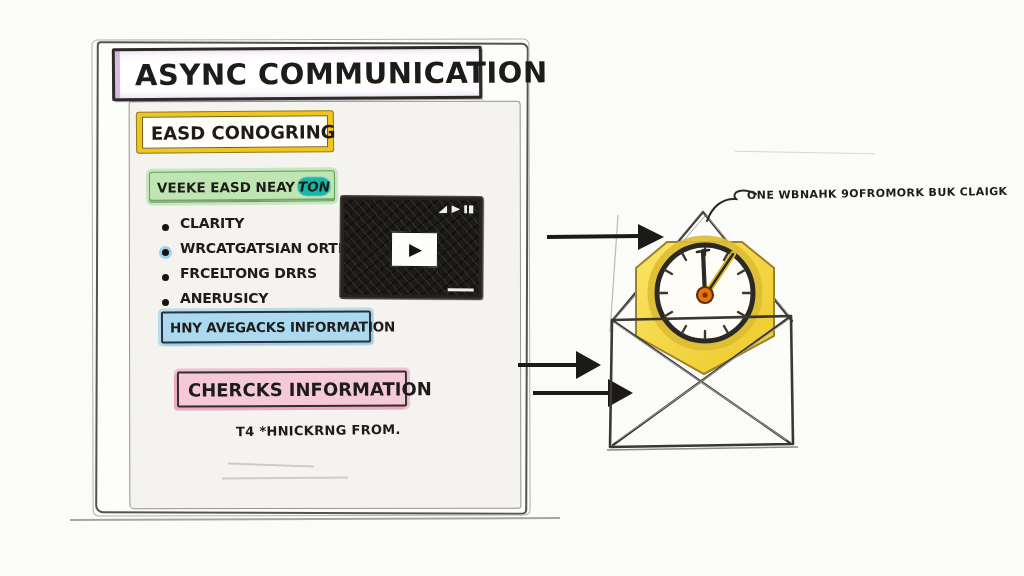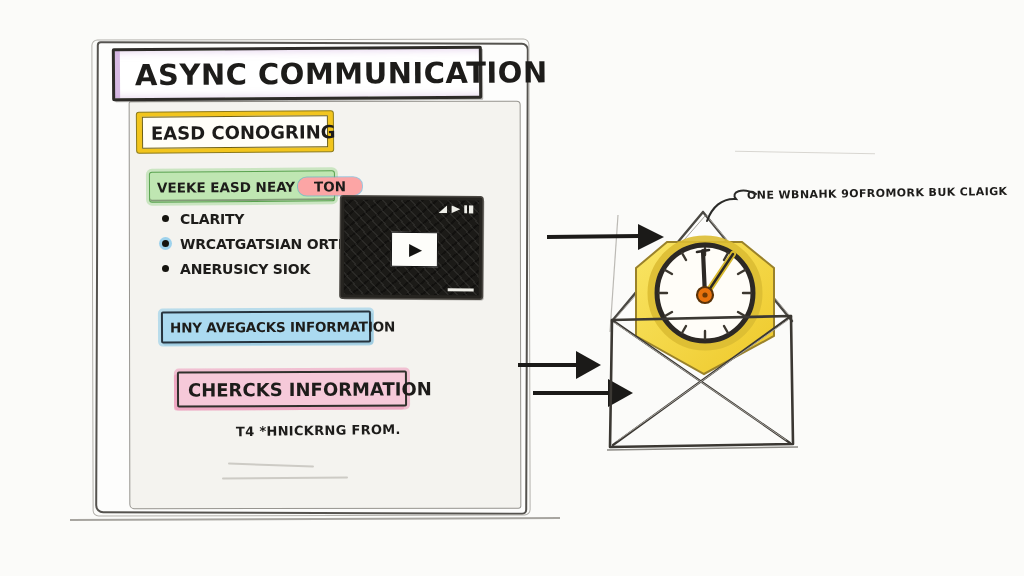--- a/index.html
+++ b/index.html
@@ -69,26 +69,27 @@
     left:149px; top:171px; width:186px; height:31px;
     background:#bfe6b2;
     border:1.5px solid #58a24e;
     border-radius:3px;
     box-shadow:0 0 0 3px rgba(150,212,138,.45), 0 -2px 0 0 rgba(70,80,60,.5) inset;
     transform:rotate(-.4deg);
     display:flex; align-items:center; padding-left:7px;
     font-size:13.5px; font-weight:bold; white-space:nowrap;
   }
   .green-box .hl {
-    background:#fca5a5; border-radius:9px/8px; padding:1px 16px; margin-left:3px;
+    background:#14b8a6; border-radius:9px/8px; padding:1px 0; margin-left:3px;
     box-shadow:0 0 0 1px rgba(90,160,205,.55);
+    font-style:italic;
   }
 
   .bullets { left:162px; top:206px; width:190px; }
-  .bullet-row { display:flex; align-items:center; height:25px; }
+  .bullet-row { display:flex; align-items:flex-end; height:25px; }
   .bullet-dot {
     width:7px; height:7px; background:#15140f; border-radius:50%;
     margin-right:11px; flex:0 0 auto;
   }
   .bullet-dot.ring { box-shadow:0 0 0 3px rgba(120,195,235,.7); }
   .bullet-label { font-size:14px; font-weight:bold; white-space:nowrap; letter-spacing:-.2px; }
 
   .video {
     left:341px; top:197px; width:141px; height:101px;
     background:#1b1a17;
@@ -175,21 +176,25 @@
   <div class="bullet-row">
     <span class="bullet-dot"></span>
     <span class="bullet-label">CLARITY</span>
   </div>
   <div class="bullet-row">
     <span class="bullet-dot ring"></span>
     <span class="bullet-label">WRCATGATSIAN ORTEK</span>
   </div>
   <div class="bullet-row">
     <span class="bullet-dot"></span>
-    <span class="bullet-label">ANERUSICY SIOK</span>
+    <span class="bullet-label">FRCELTONG DRRS</span>
+  </div>
+  <div class="bullet-row">
+    <span class="bullet-dot"></span>
+    <span class="bullet-label">ANERUSICY</span>
   </div>
 </div>
 
 <div class="abs video">
   <div class="vid-controls">
     <span class="mini-ic sq"></span>
     <span class="mini-ic tri2"></span>
     <span class="mini-ic bars"></span>
   </div>
   <div class="play-box">

